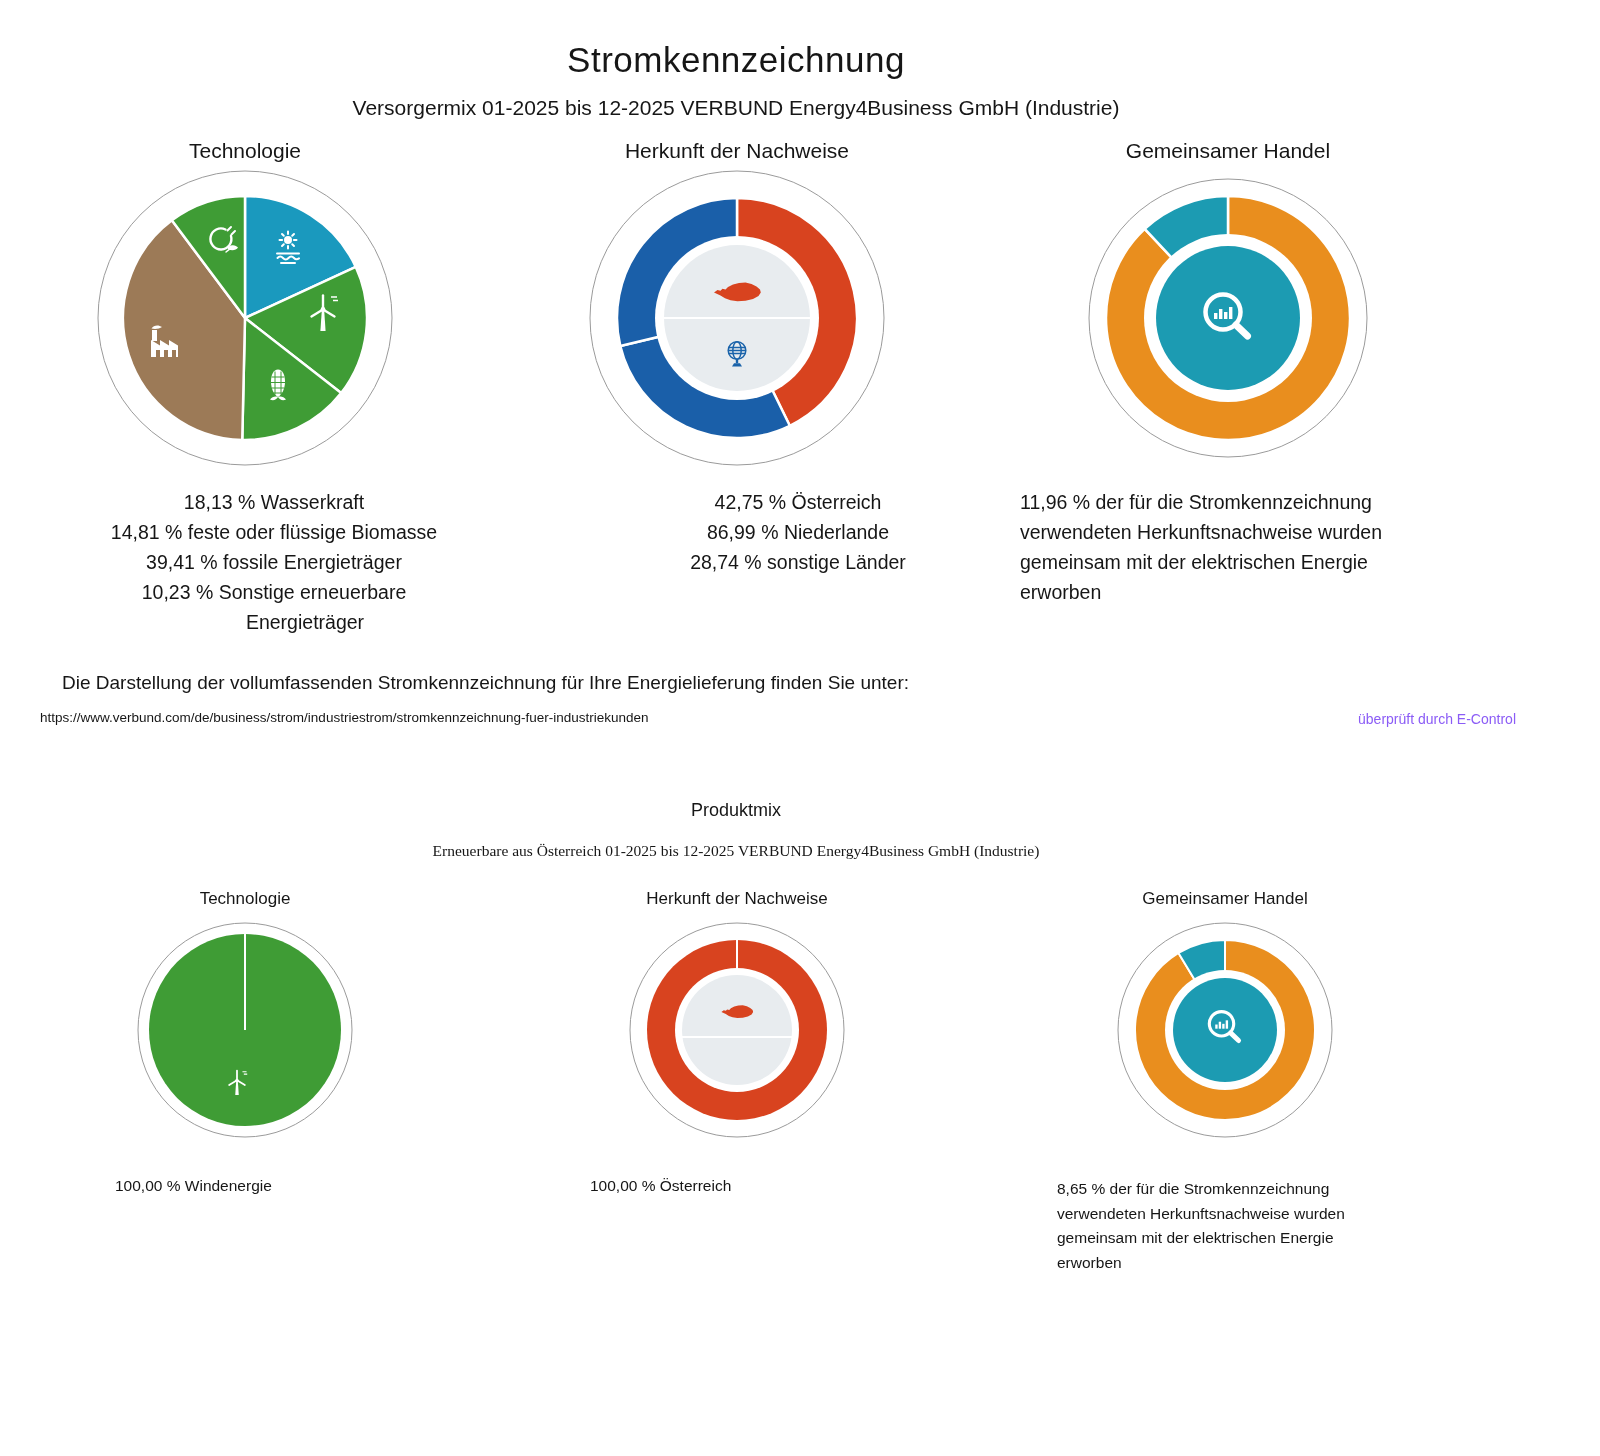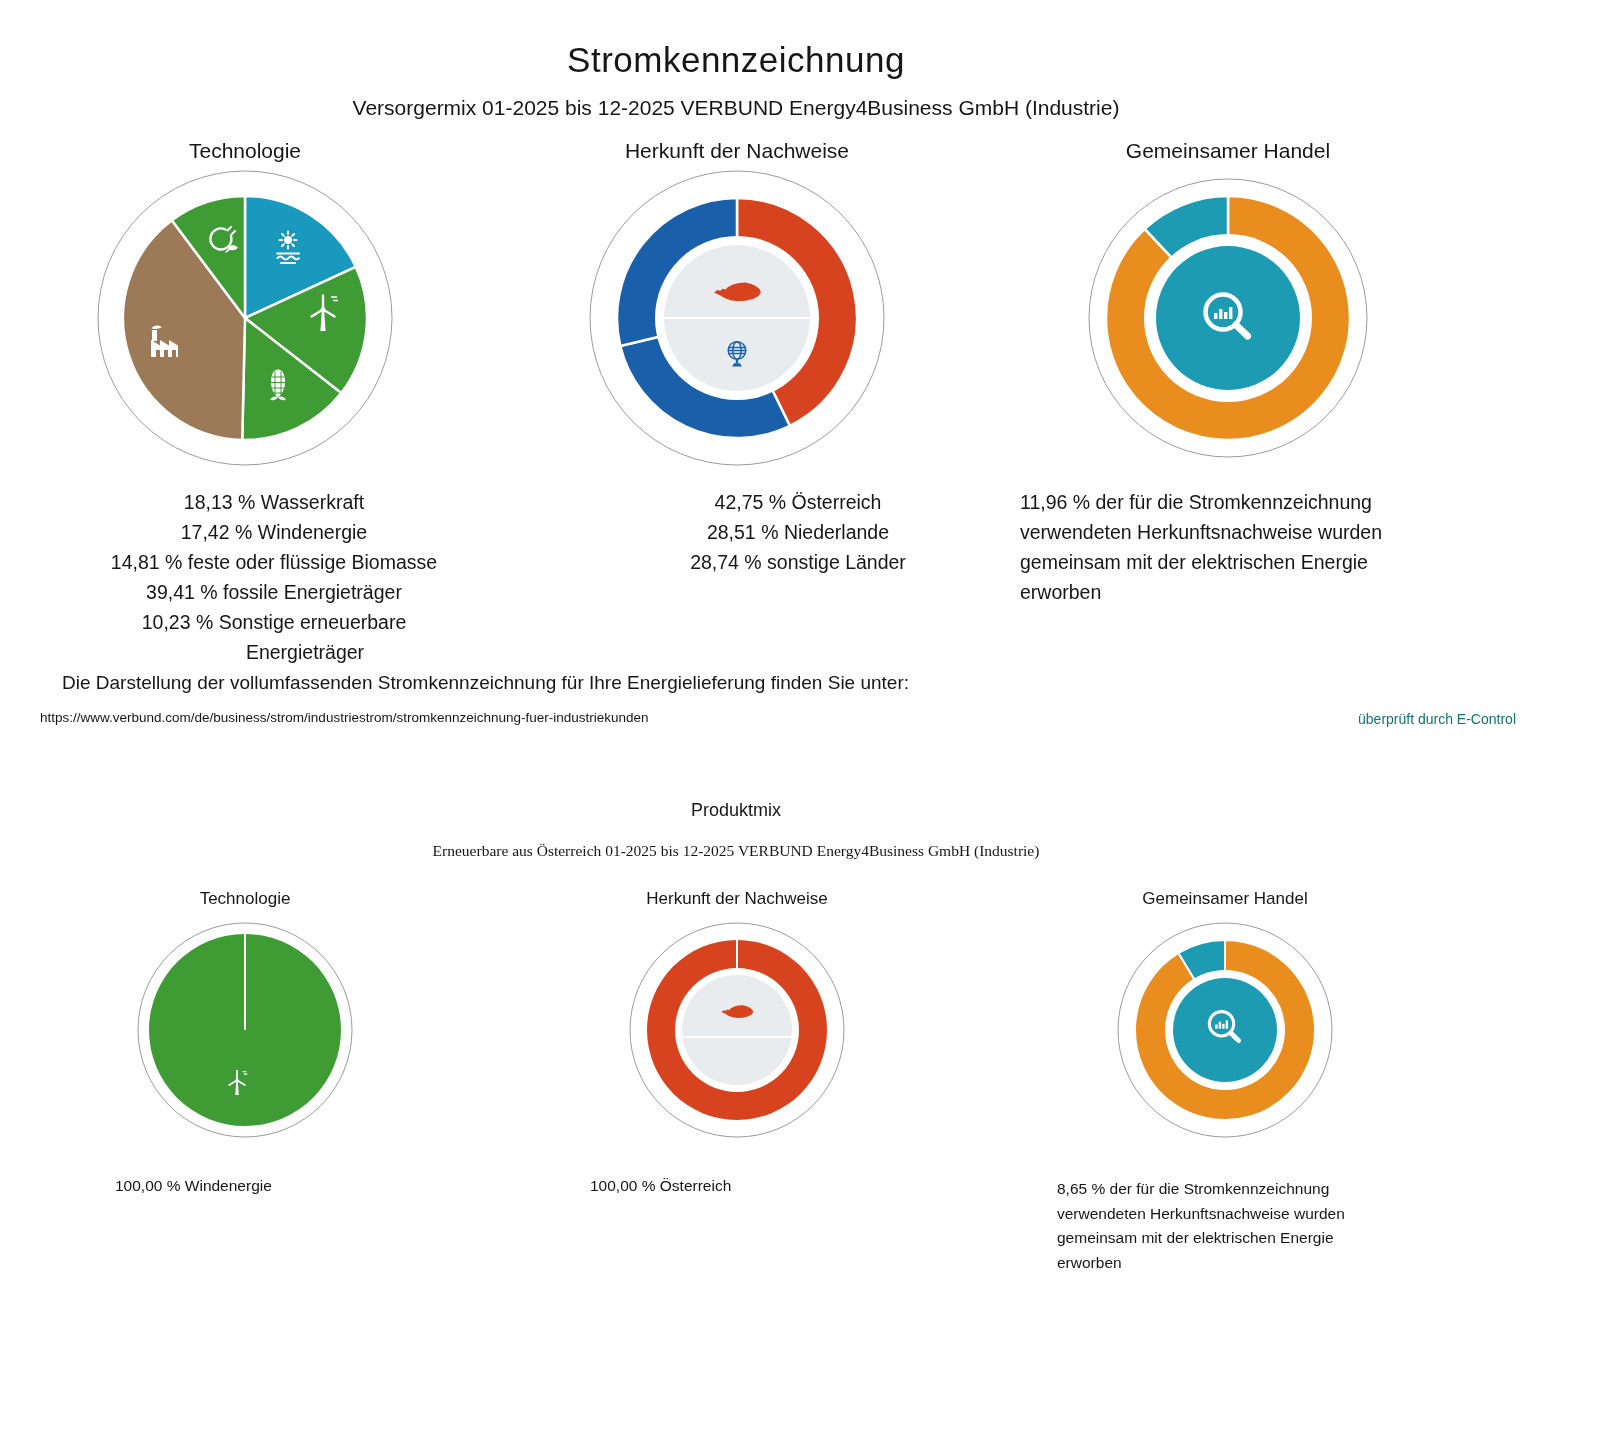--- a/index.html
+++ b/index.html
@@ -25,21 +25,21 @@
   .ov{position:absolute;transform:translate(-50%,-50%);line-height:0;}
   .divider{position:absolute;background:#ffffff;}
   .legend{font-size:19.5px;line-height:30px;}
   .legend .li{text-indent:-62px;padding-left:62px;text-align:center;}
   .legend-0{left:93px;top:487px;width:362px;}
   .legend-1{left:588px;top:487px;width:420px;}
   .note{font-size:19.5px;line-height:30px;}
   .note-2{left:1020px;top:487px;width:424px;}
   .footer-1{left:40px;top:672px;font-size:19px;margin-left:22px;}
   .footer-2{left:40px;top:710px;font-size:13.5px;}
-  .footer-verified{right:84px;top:711px;font-size:14px;color:#0f766e;}
+  .footer-verified{right:84px;top:711px;font-size:14px;color:#8b5cf6;}
   .pm-title{top:800px;font-size:18px;}
   .pm-subtitle{top:842px;font-size:15.5px;font-family:Liberation Serif, serif;}
   .sm-chart-title{font-size:17px;width:300px;text-align:center;top:889px;}
   .t3{left:95px;} .t4{left:587px;} .t5{left:1075px;}
   .sm-label{font-size:15.5px;top:1177px;}
   .label-3{left:115px;} .label-4{left:590px;}
   .sm-note{font-size:15.5px;line-height:24.5px;}
   .note-5{left:1057px;top:1177px;width:332px;}
 </style>
 </head>
@@ -166,28 +166,27 @@
           <rect x="24" y="24" width="3.4" height="10"></rect>
           <rect x="29" y="27" width="3.4" height="7"></rect>
           <rect x="34" y="22" width="3.4" height="12"></rect>
         </g>
       </svg>
     </div>
   </div>
 
   <div class="abs legend legend-0">
     <div class="li">18,13 % Wasserkraft</div>
-    <div class="li">17,42 % Windenergie</div>
     <div class="li">14,81 % feste oder flüssige Biomasse</div>
     <div class="li">39,41 % fossile Energieträger</div>
     <div class="li">10,23 % Sonstige erneuerbare Energieträger</div>
   </div>
   <div class="abs legend legend-1">
     <div class="li">42,75 % Österreich</div>
-    <div class="li">28,51 % Niederlande</div>
+    <div class="li">86,99 % Niederlande</div>
     <div class="li">28,74 % sonstige Länder</div>
   </div>
   <div class="abs note note-2">11,96 % der für die Stromkennzeichnung verwendeten Herkunftsnachweise wurden gemeinsam mit der elektrischen Energie erworben</div>
 
   <div class="abs footer-1">Die Darstellung der vollumfassenden Stromkennzeichnung für Ihre Energielieferung finden Sie unter:</div>
   <div class="abs footer-2">https://www.verbund.com/de/business/strom/industriestrom/stromkennzeichnung-fuer-industriekunden</div>
   <div class="abs footer-verified">überprüft durch E-Control</div>
 
   <div class="abs center-col pm-title">Produktmix</div>
   <div class="abs center-col pm-subtitle">Erneuerbare aus Österreich 01-2025 bis 12-2025 VERBUND Energy4Business GmbH (Industrie)</div>

